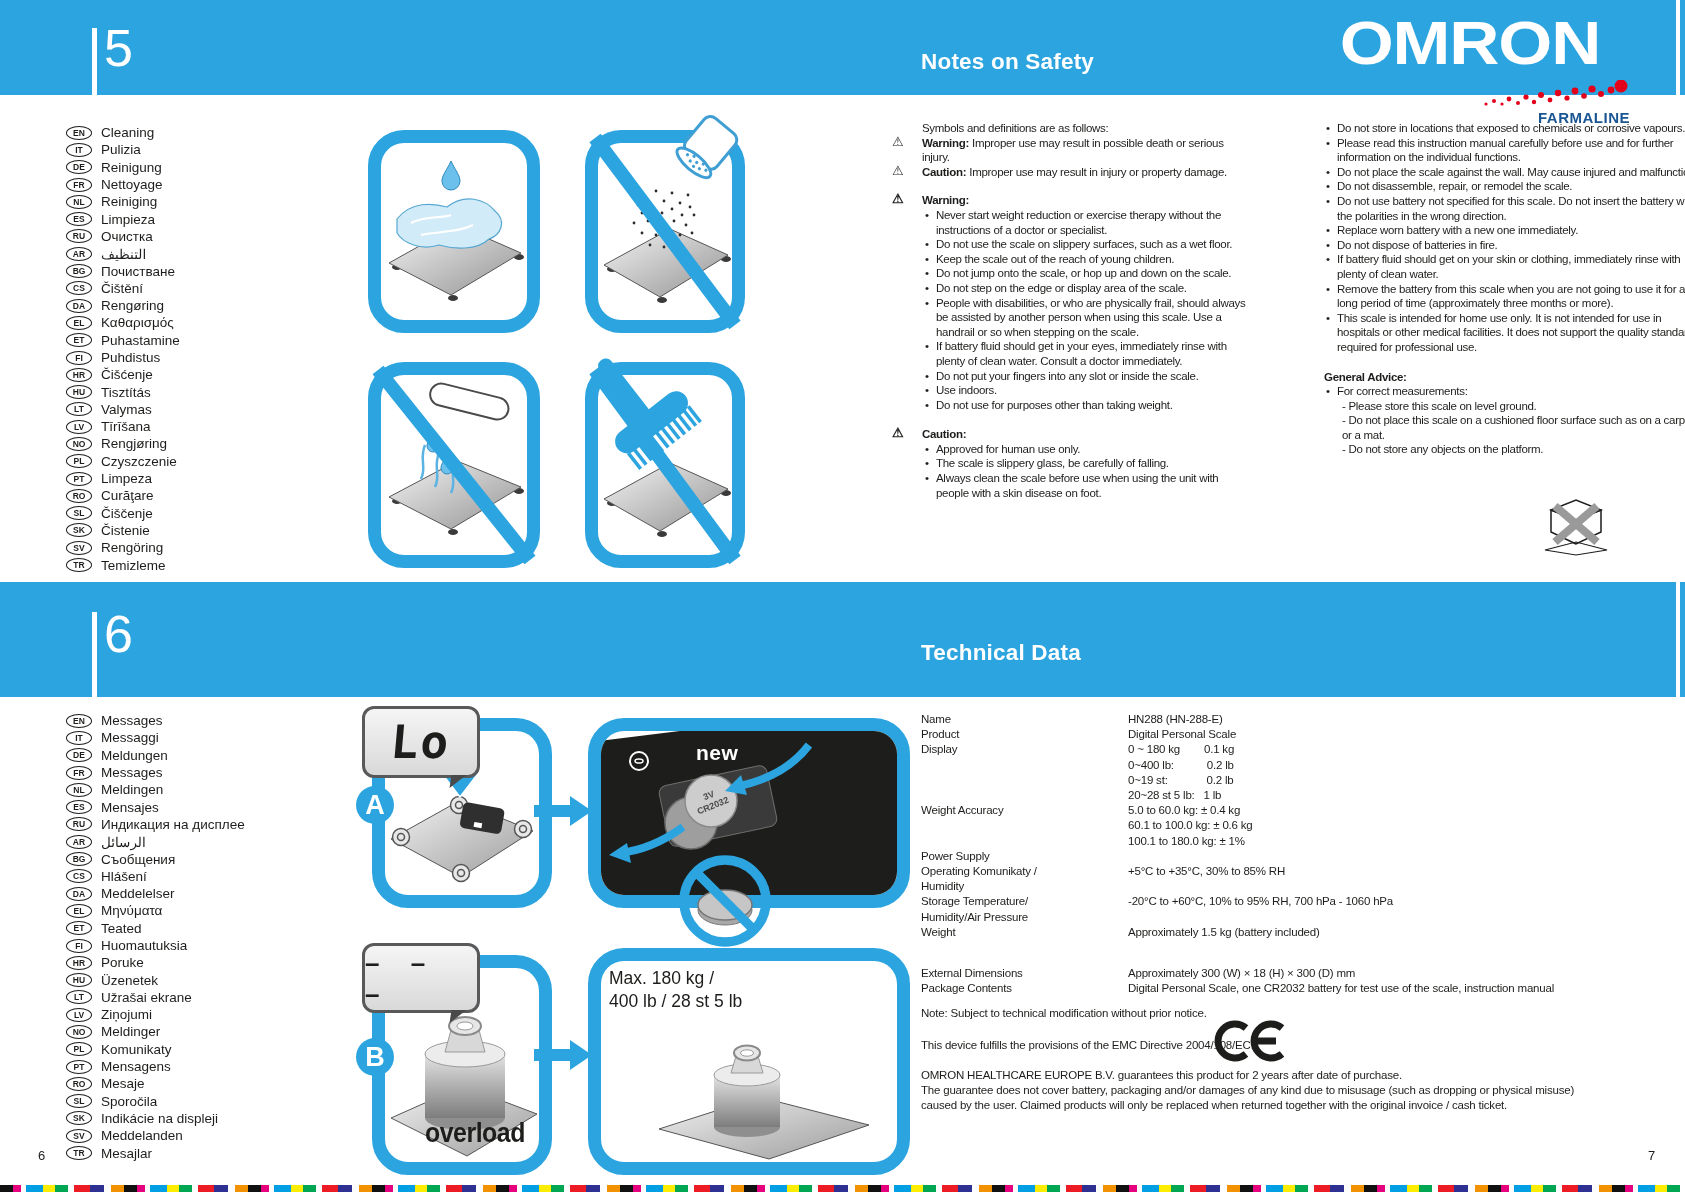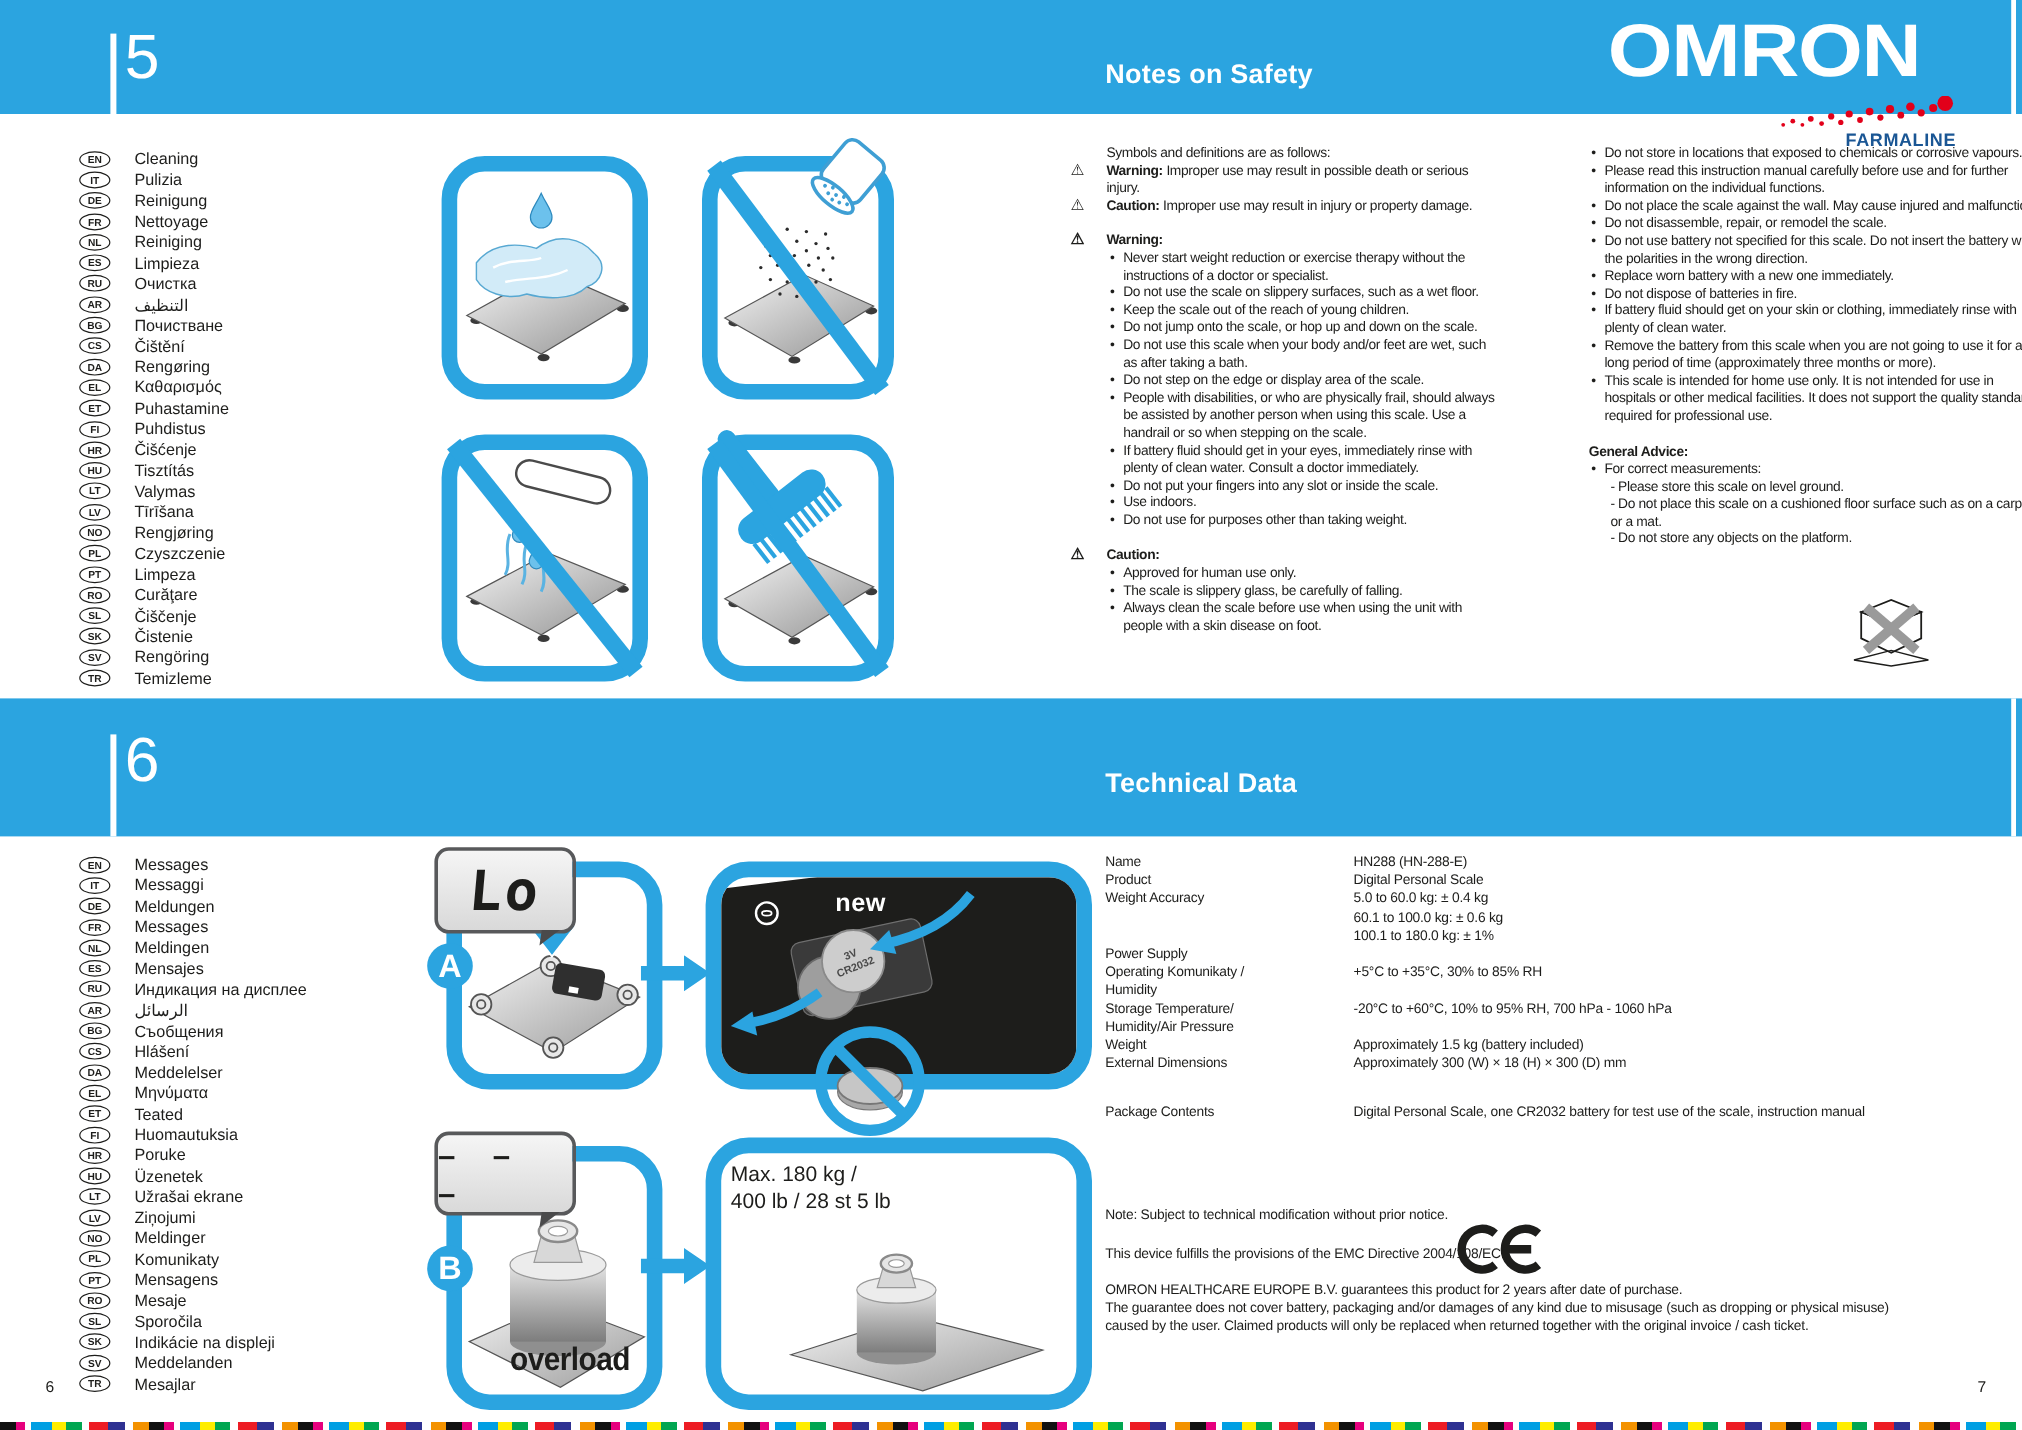--- a/index.html
+++ b/index.html
@@ -8,21 +8,21 @@
   .band{position:absolute;left:0;width:1685px;background:#2ba4e0}
   .gutter{position:absolute;top:0;bottom:0;width:4px;left:1676px;background:#fff}
   .secline{position:absolute;width:5px;background:#fff}
   .secnum{position:absolute;color:#fff;font-size:52px;font-weight:400;line-height:1}
   .bandtitle{position:absolute;left:921px;color:#fff;font-size:22.5px;font-weight:700;letter-spacing:.2px}
   .omron{position:absolute;left:1325px;top:12px;width:290px;text-align:center;color:#fff;
          font-size:62px;font-weight:800;letter-spacing:-1px;transform:scaleX(1.12);line-height:1}
   .farm{position:absolute;left:1538px;top:109px;font-size:15px;font-weight:700;color:#1a5694;letter-spacing:.5px}
   
   .langcol{position:absolute;left:66px}
-  .lrow{height:17.3px;display:flex;align-items:center;gap:20px}
+  .lrow{height:17.3px;display:flex;align-items:center;gap:9px}
   .code{flex:0 0 auto;width:26px;height:14px;border:1.3px solid #1d1d1b;border-radius:50%;
         font-size:8.5px;font-weight:700;display:flex;align-items:center;justify-content:center;box-sizing:border-box}
   .llabel{font-size:13.5px;white-space:nowrap}
   
   .scol{position:absolute;font-size:11.5px;line-height:14.6px;letter-spacing:-.3px}
   .pad{padding-left:32px}
   .def{position:relative;padding-left:32px}
   .def b{margin-right:3px}
   .tri{position:absolute;left:2px;top:-1px;font-size:13px}
   .wtitle{position:relative;padding-left:32px;font-weight:700}
@@ -364,21 +364,20 @@
       </div>
     <div class="wtitle" style="margin-top:14px">
       <span class="tri">⚠</span><span>Warning:</span>
     </div>
     <div class="bullets">
 
     <div class="b">Never start weight reduction or exercise therapy without the instructions of a doctor or specialist.</div>
         <div class="b">Do not use the scale on slippery surfaces, such as a wet floor.</div>
         <div class="b">Keep the scale out of the reach of young children.</div>
         <div class="b">Do not jump onto the scale, or hop up and down on the scale.</div>
-        <div class="b">Do not use this scale when your body and/or feet are wet, such as after taking a bath.</div>
         <div class="b">Do not step on the edge or display area of the scale.</div>
         <div class="b">People with disabilities, or who are physically frail, should always be assisted by another person when using this scale. Use a handrail or so when stepping on the scale.</div>
         <div class="b">If battery fluid should get in your eyes, immediately rinse with plenty of clean water. Consult a doctor immediately.</div>
         <div class="b">Do not put your fingers into any slot or inside the scale.</div>
         <div class="b">Use indoors.</div>
         <div class="b">Do not use for purposes other than taking weight.</div>
       </div>
     <div class="wtitle" style="margin-top:15px">
       <span class="tri">⚠</span><span>Caution:</span>
     </div>
@@ -661,20 +660,27 @@
 
   <div class="srow">
         <span class="slabel">Name</span>
         <span class="sval">HN288 (HN-288-E)</span>
       </div>
       <div class="srow">
         <span class="slabel">Product</span>
         <span class="sval">Digital Personal Scale</span>
       </div>
       <div class="srow">
+        <span class="slabel">Display</span>
+        <span class="sval">0 ~ 180 kg        0.1 kg
+0~400 lb:           0.2 lb
+0~19 st:             0.2 lb
+20~28 st 5 lb:   1 lb</span>
+      </div>
+      <div class="srow">
         <span class="slabel">Weight Accuracy</span>
         <span class="sval">5.0 to 60.0 kg: ± 0.4 kg
 60.1 to 100.0 kg: ± 0.6 kg
 100.1 to 180.0 kg: ± 1%</span>
       </div>
       <div class="srow">
         <span class="slabel">Power Supply</span>
       </div>
       <div class="srow">
         <span class="slabel">Operating Komunikaty /

